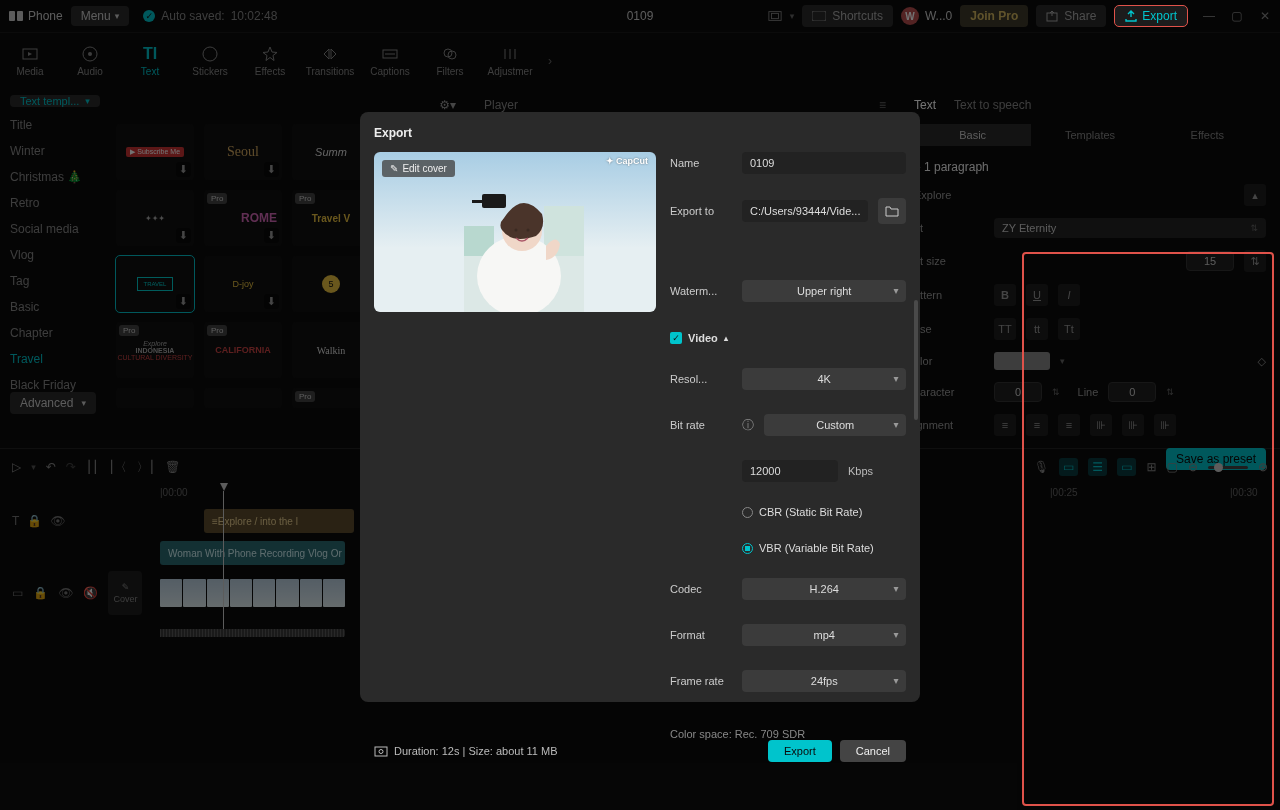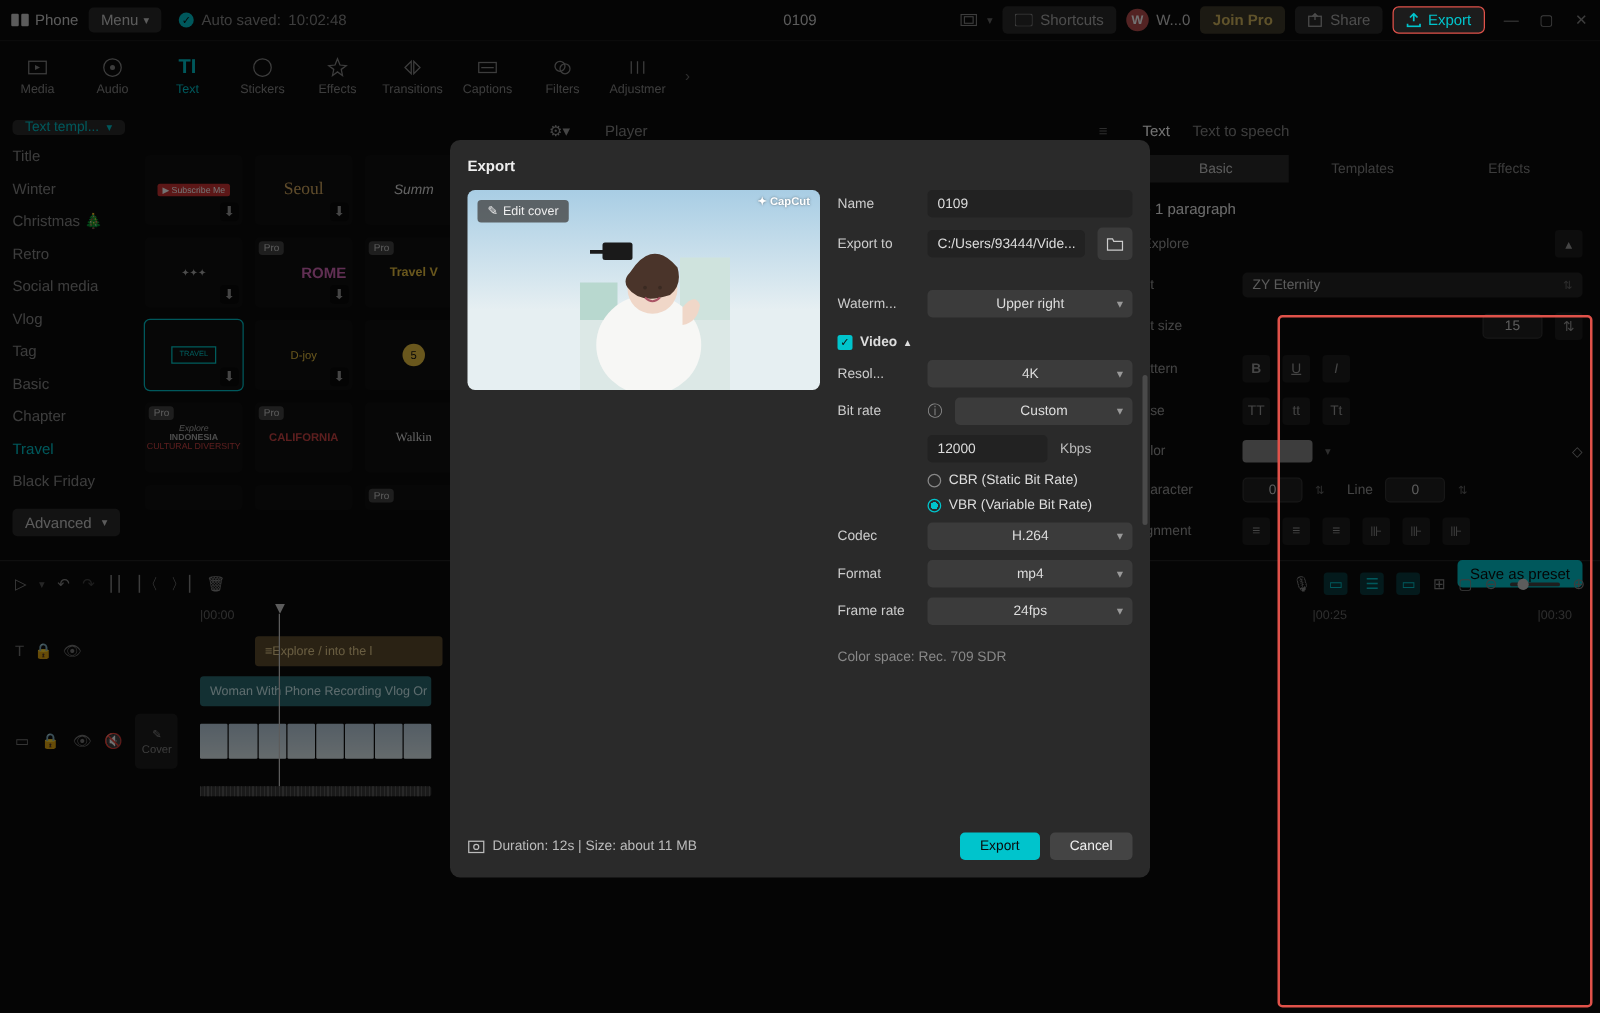--- a/index.html
+++ b/index.html
@@ -30,21 +30,21 @@
 .tool-ico { width:20px; height:20px; display:flex;align-items:center;justify-content:center; }
 
 
 .main { display:flex; height: 360px; }
 .sidebar { width: 470px; display:flex; }
 .cat-col { width: 108px; padding: 6px 0 6px 10px; }
 .cat-pill { background:#2b2b2b; border-radius:4px; padding: 0 10px; color:#00c4cc; font-size:11px; display:inline-flex; align-items:center; gap:6px;}
 .cat-list { margin-top: 10px; display:flex; flex-direction:column; gap: 12px; }
 .cat-item { color:#888; font-size:12px; }
 .cat-item.active { color:#00c4cc; }
-.adv-pill { background:#2b2b2b; border-radius:4px; padding:4px 10px; color:#ccc; display:inline-flex; align-items:center; gap:8px; margin-top:15px;}
+.adv-pill { background:#2b2b2b; border-radius:4px; padding:4px 10px; color:#ccc; display:inline-flex; align-items:center; gap:8px; margin-top:0;}
 .thumb-grid { flex:1; padding: 8px 8px; display:flex; flex-direction:column; gap:10px; }
 .thumb-row { display:flex; gap:10px; }
 .thumb { width:78px; height:56px; background:#111; border-radius:4px; position:relative; display:flex;align-items:center;justify-content:center; font-size:9px; color:#aaa;}
 .thumb.selected { outline: 1.5px solid #00c4cc; }
 .thumb .dl { position:absolute; right:3px; bottom:3px; color:#999; font-size:11px; background:rgba(0,0,0,0.4); border-radius:3px; padding:1px 3px;}
 .thumb .pro { position:absolute; left:3px; top:3px; background:#444; color:#ccc; border-radius:3px; font-size:8px; padding:1px 4px;}
 .filter-btn { align-self:flex-end; color:#999; padding:2px 6px;}
 
 .player-col { flex:1; padding: 10px 14px; }
 .player-head { color:#888; font-size:12px; display:flex; justify-content:space-between; align-items:flex-end; }
@@ -85,21 +85,21 @@
 .cover-block { width:34px; height:44px; background:#1e1e1e; border-radius:4px; display:flex; flex-direction:column; align-items:center; justify-content:center; color:#888; font-size:9px; gap:2px;}
 
 
 .modal { position:absolute; left:360px; top:112px; width:560px; height:590px; background:#2a2a2a; border-radius:8px; z-index:10; padding:14px 14px; display:flex; flex-direction:column;}
 .modal h3 { color:#eee; font-size:12px; font-weight:600; margin-bottom:12px;}
 .modal-body { display:flex; gap:14px; flex:1;}
 .preview { width:282px; height:160px; border-radius:6px; background:linear-gradient(180deg,#a8cde4 0%, #e6eff2 60%); position:relative; overflow:hidden;}
 .preview .editcover { position:absolute; left:8px; top:8px; background:rgba(70,70,70,0.8); color:#eee; font-size:10px; padding:3px 8px; border-radius:3px; display:flex; gap:4px; align-items:center;}
 .preview .ccwm { position:absolute; right:8px; top:4px; color:#fff; font-size:9px; font-weight:600; text-shadow:0 0 2px rgba(0,0,0,0.5);}
 .preview .girl { position:absolute; left:90px; top:24px; width:120px; height:136px; }
-.fields { flex:1; display:flex; flex-direction:column; gap:8px; }
+.fields { flex:1; display:flex; flex-direction:column; gap:24px; }
 .frow { display:flex; align-items:center; gap:10px; }
 .frow .flbl { width:62px; color:#ccc; font-size:11px; overflow:hidden; white-space:nowrap; text-overflow:ellipsis;}
 .frow .finput { flex:1; background:#222; border-radius:4px; padding:5px 8px; color:#ddd; font-size:11px;}
 .frow .fsel { flex:1; background:#3b3b3b; border-radius:4px; padding:5px 8px; color:#ddd; font-size:11px; display:flex; justify-content:center; position:relative;}
 .frow .fsel::after { content:"▾"; position:absolute; right:8px; color:#999; font-size:10px;}
 .frow .folder { width:28px; height:26px; background:#3b3b3b; border-radius:4px; display:flex;align-items:center;justify-content:center;color:#ccc;}
 .kbps { width:40px; text-align:left; color:#bbb; font-size:11px;}
 .vcheck { display:flex; align-items:center; gap:6px; color:#ddd; font-size:11px; margin-top:6px;}
 .vcheck .cb { width:12px; height:12px; background:#00c4cc; border-radius:2px; display:flex;align-items:center;justify-content:center;color:#111;font-size:9px;}
 .radio { display:flex; align-items:center; gap:6px; color:#ddd; font-size:11px; margin-left:72px;}

